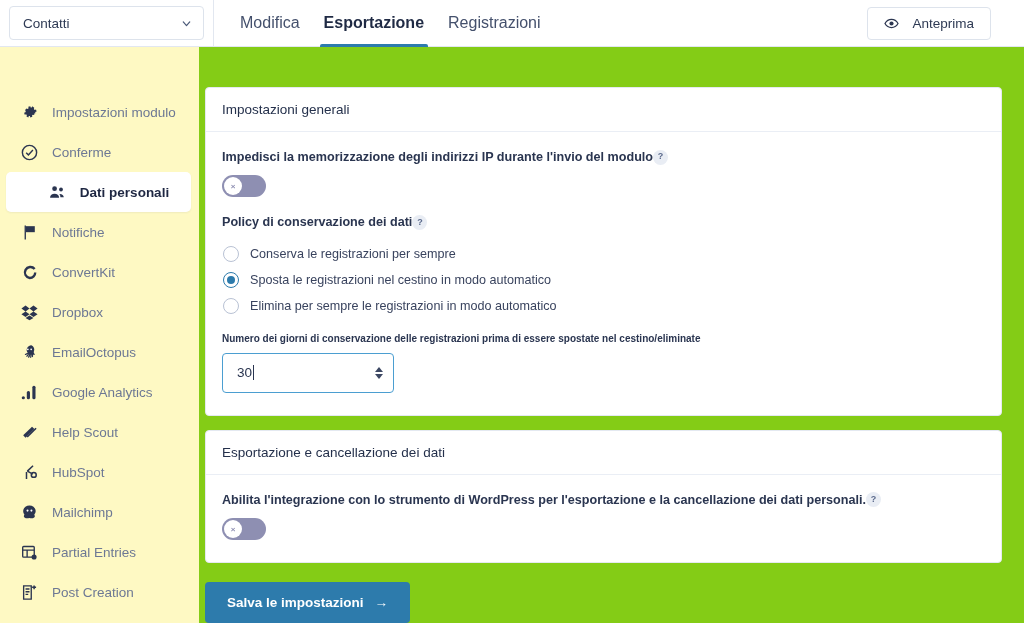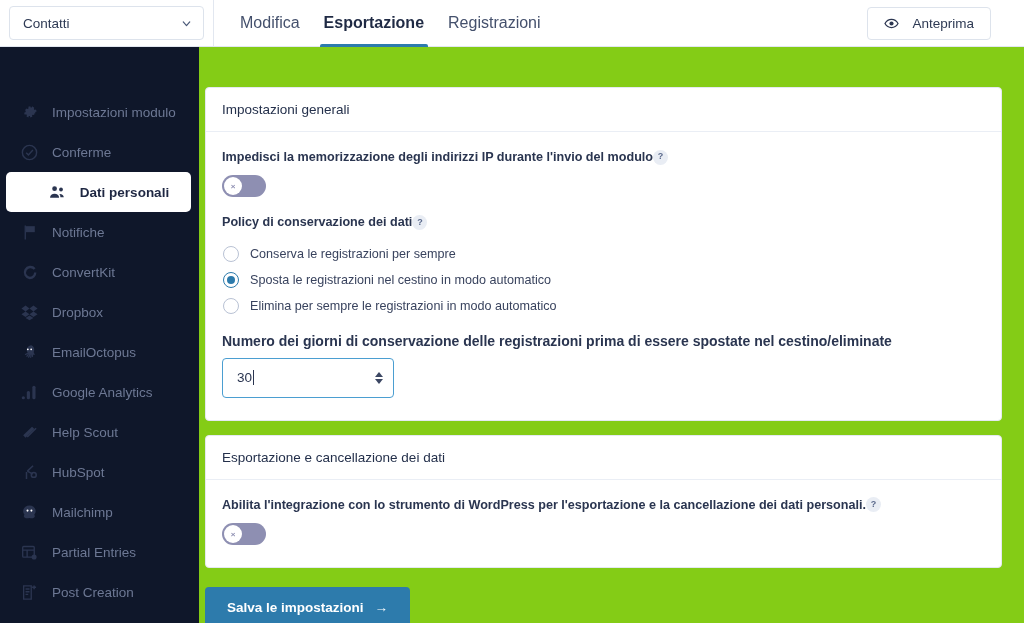--- a/index.html
+++ b/index.html
@@ -72,21 +72,21 @@
     font-size: 13.5px;
     color: #2e3a54;
     cursor: pointer;
   }
   .eye-icon { width: 15px; height: 15px; color: #2b3550; display:block; }
 
   
   .sidebar {
     position: absolute; left: 0; top: 47px;
     width: 199px; height: 576px;
-    background: #0f172a;
+    background: #fef9c3;
     padding-top: 45px;
   }
   .side-item {
     position: relative;
     height: 40px;
     display: flex; align-items: center;
     padding-left: 20px;
     font-size: 13.5px;
     color: #6d7894;
     cursor: pointer;
@@ -194,21 +194,21 @@
   .radio.checked::after {
     content: "";
     position: absolute; left: 3px; top: 3px;
     width: 8px; height: 8px;
     border-radius: 50%;
     background: #2d7bac;
   }
 
   
   .num-label {
-    font-size: 14px; font-weight: bold; color: #2a3550;
+    font-size: 10px; font-weight: bold; color: #2a3550;
     margin: 14px 0 9px 0;
   }
   .num-wrap {
     width: 172px; height: 40px;
     border: 1.5px solid #4b9ed1;
     border-radius: 4px;
     background: #fff;
     display: flex; align-items: center;
     padding: 0 10px 0 14px;
   }

